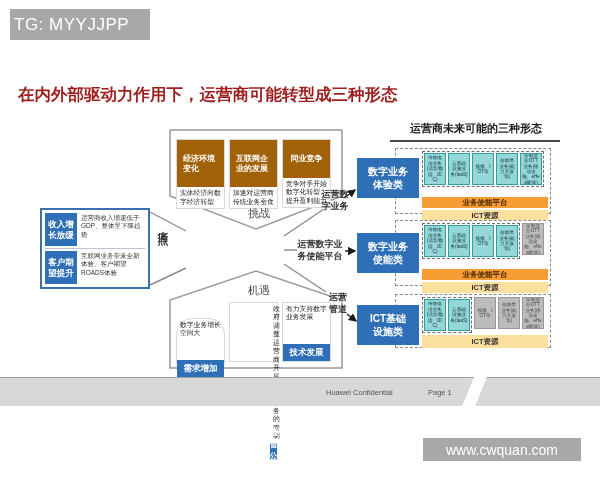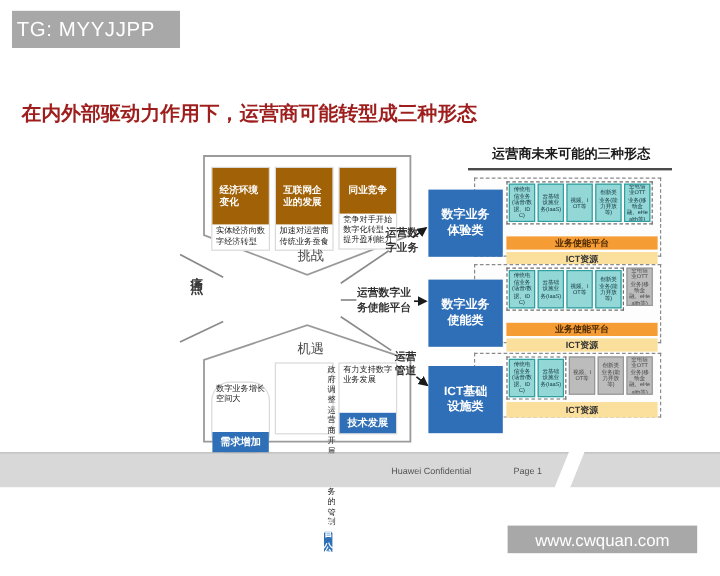--- a/index.html
+++ b/index.html
@@ -56,21 +56,21 @@
   .block { left:395px; width:156px; border:1px dashed #8a8a8a; background:#fdfdfd; padding:2px 2px 2px 26px; }
   .svc-row { display:flex; gap:2px; align-items:stretch; }
   .svc-wrap { border:1px dashed #6f6f6f; padding:1px; display:flex; gap:2px; }
   .svc { width:22px; height:32px; font-size:4.6px; line-height:1.18; text-align:center; padding:1px;
          display:flex; align-items:center; justify-content:center; overflow:hidden; word-break:break-all; }
   .svc.teal { background:#93d7d7; border:1px solid #2f9f9f; color:#10303c; }
   .svc.gray { background:#bcbcbc; border:1px solid #979797; color:#454545; }
   .bar { height:11px; margin-top:2px; display:flex; align-items:center; justify-content:center; font-weight:bold; }
   .bar.platform { background:#f59c35; color:#4d2a00; font-size:7.5px;margin-top:10px; }
   .bar.ict { background:#fbdf9c; color:#333; font-size:7.5px; }
-  .cat { left:357px; width:62px; height:56px; background:#2e6fb7; color:#fff; font-size:10px; font-weight:bold;
+  .cat { left:357px; width:62px; height:40px; background:#2e6fb7; color:#fff; font-size:10px; font-weight:bold;
          display:flex; align-items:center; justify-content:center; text-align:center; line-height:1.3; padding:4px 9px; z-index:3; }
 
   
   #footer-divider { left:0; top:377px; width:600px; border-top:1px solid #a0a0a0; }
   #footer-band { left:0; top:378px; width:600px; height:28px; background:#d8d8d8; }
   #footer-slash { left:468px; top:370px; width:12px; height:46px; background:#fff; transform:rotate(22deg); z-index:3; }
   .footer-text { position:absolute; font-size:7.5px; color:#555; z-index:3; }
 </style>
 </head>
 <body>
@@ -106,20 +106,30 @@
   <div class="abs chal-box" style="left:229px; top:139px;">
     <div class="box-head">互联网企业的发展</div>
     <div class="box-body">加速对运营商传统业务蚕食</div>
   </div>
   <div class="abs chal-box" style="left:282px; top:139px;">
     <div class="box-head">同业竞争</div>
     <div class="box-body">竞争对手开始数字化转型、提升盈利能力</div>
   </div>
   <div class="abs zone-label" style="left:222px; top:206px;">挑战</div>
 
+  <div class="abs" id="pain-box">
+    <div class="pain-row">
+      <div class="pain-head">收入增长放缓</div>
+      <div class="pain-body">运营商收入增速低于GDP、整体呈下降趋势</div>
+    </div>
+    <div class="pain-row">
+      <div class="pain-head">客户期望提升</div>
+      <div class="pain-body">互联网业务带来全新体验、客户期望ROADS体验</div>
+    </div>
+  </div>
   <div class="abs" id="pain-label">痛点</div>
 
 
   <div class="abs zone-label" style="left:222px; top:283px;">机遇</div>
   <div class="abs opp-box" style="left:176px; top:318px;border-radius:16px;">
     <div class="opp-body">数字业务增长空间大</div>
     <div class="box-foot">需求增加</div>
   </div>
   <div class="abs opp-box" style="left:229px; top:302px;padding-left:40px;">
     <div class="opp-body">政府调整运营商开展数字业务的管制</div>

